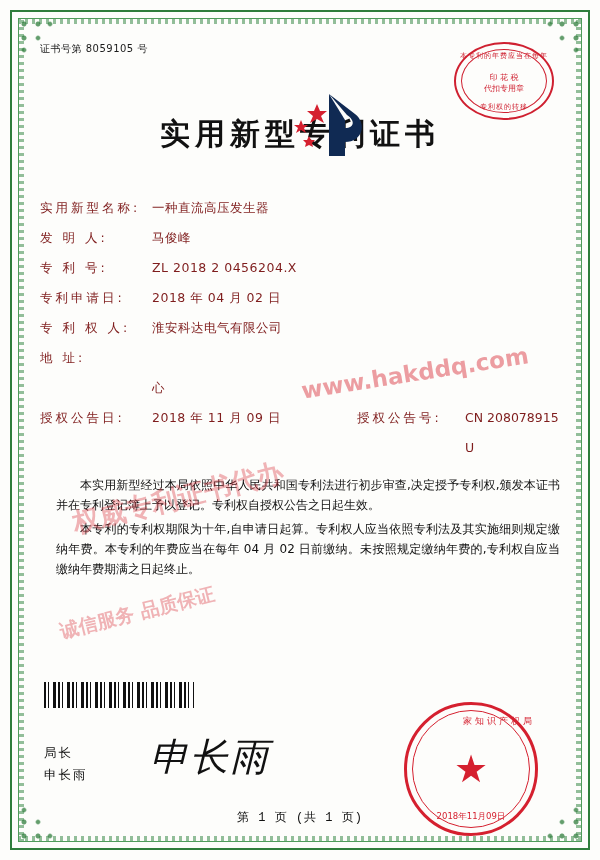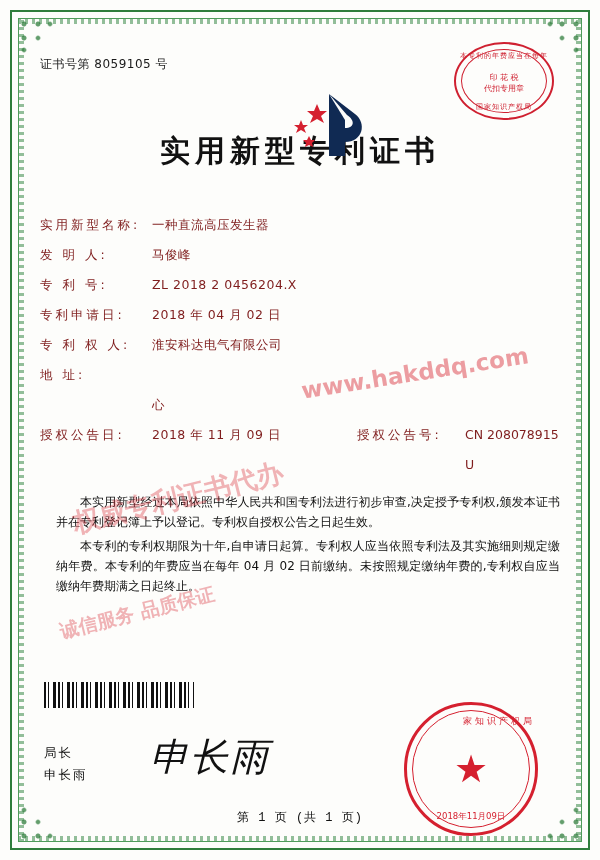--- a/index.html
+++ b/index.html
@@ -59,23 +59,22 @@
   .c-tr{right:14px;top:14px;transform:scaleX(-1);}
   .c-bl{left:14px;bottom:14px;transform:scaleY(-1);}
   .c-br{right:14px;bottom:14px;transform:scale(-1,-1);}
 
   .content{
     position:absolute;
     left:40px;top:42px;right:40px;bottom:40px;
   }
 
   .cert-no{
-    font-size:12px;color:#1a1a1a;
+    font-size:10px;color:#1a1a1a;
     letter-spacing:.5px;
-    margin-top:14px;
   }
 
   
   .top-seal{
     position:absolute;right:6px;top:0px;
     width:100px;height:78px;
   }
   .top-seal .oval{
     position:absolute;inset:0;
     border:2.5px solid #cf2030;
@@ -232,21 +231,21 @@
 
     <div class="cert-no">证书号第 8059105 号</div>
 
     <div class="top-seal">
       <div class="oval"></div>
       <div class="seal-arc">本专利的年费应当在每年</div>
       <div class="seal-mid">
         <div>印 花 税</div>
         <div>代扣专用章</div>
       </div>
-      <div class="seal-bot">国家知识产权局</div>
+      <div class="seal-bot">专利权的转移</div>
     </div>
 
     <div class="logo">
       <svg viewBox="0 0 90 72" width="90" height="72">
         <polygon points="46,4 62,30 62,66 46,66" fill="#102a53"></polygon>
         <path d="M46,4 L72,24 C84,33 80,52 62,52 L62,38 C72,38 72,30 64,25 Z" fill="#102a53"></path>
         <polygon points="34,14 37,21 44,21 38,26 41,33 34,29 27,33 30,26 24,21 31,21" fill="#d5202f"></polygon>
         <polygon points="18,30 20,35 25,35 21,38 23,43 18,40 13,43 15,38 11,35 16,35" fill="#d5202f"></polygon>
         <polygon points="26,46 28,50 32,50 29,53 30,57 26,55 22,57 23,53 20,50 24,50" fill="#d5202f"></polygon>
       </svg>

